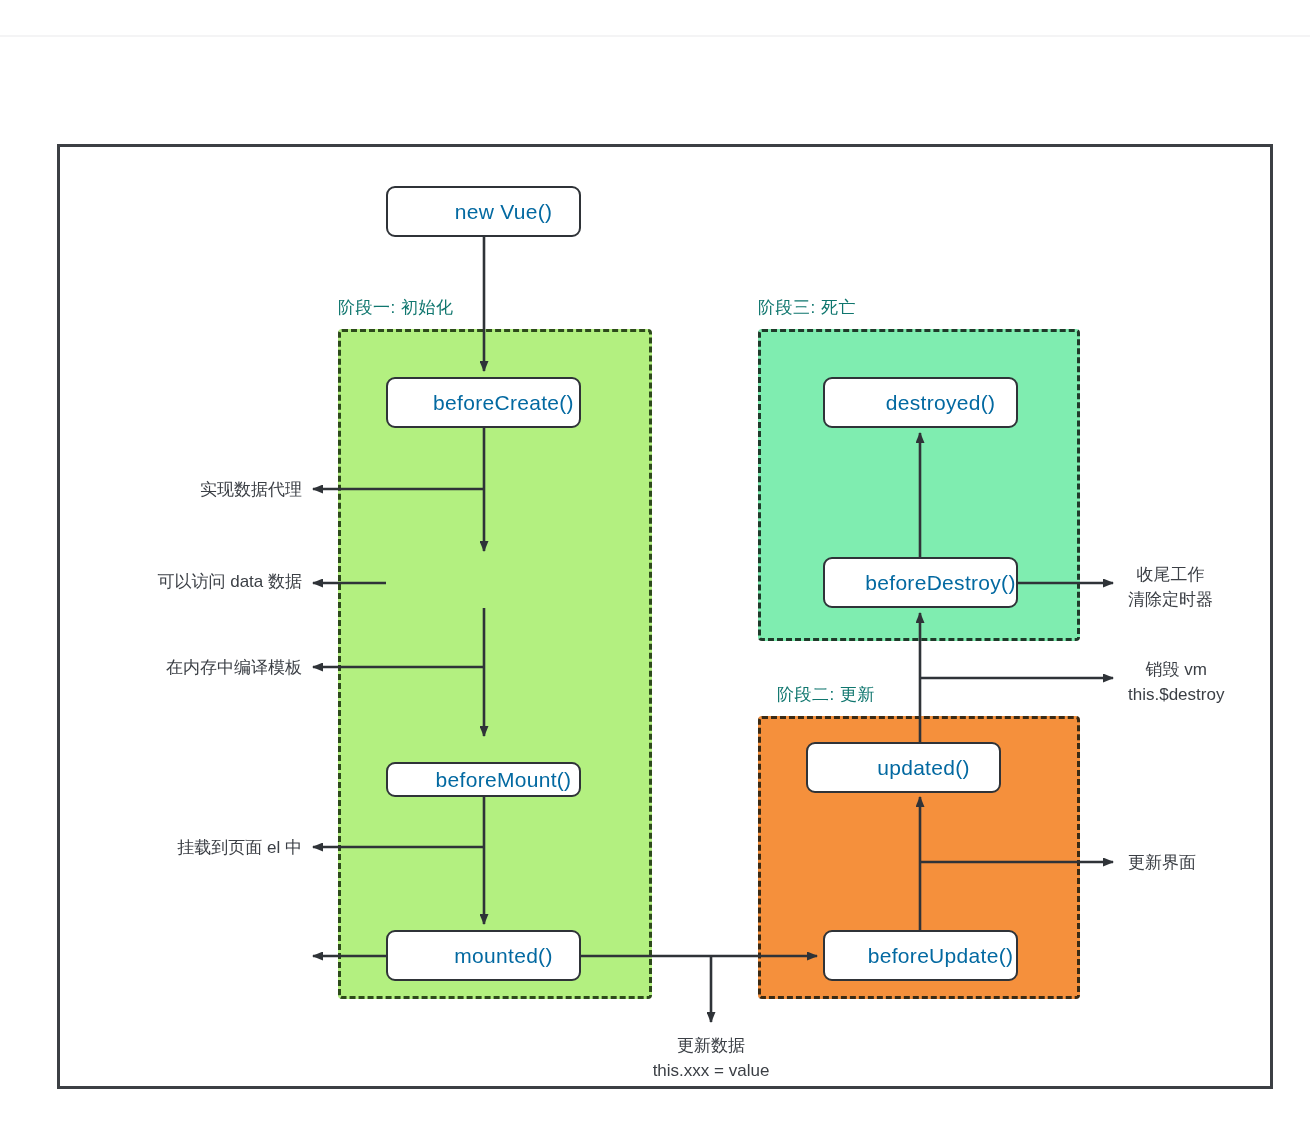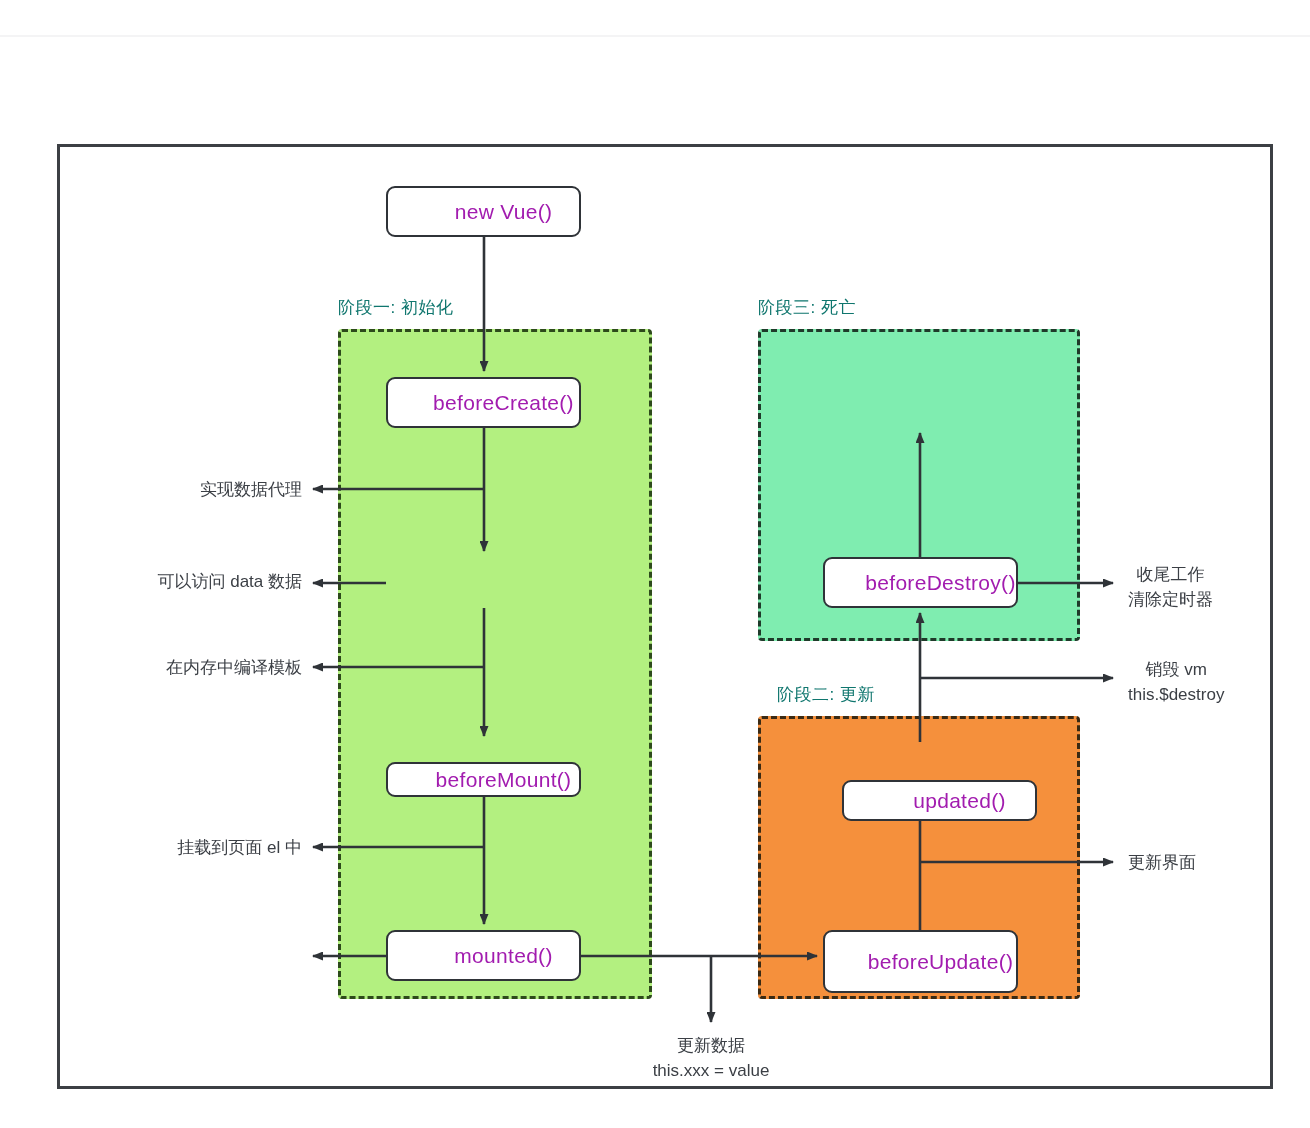--- a/index.html
+++ b/index.html
@@ -80,34 +80,34 @@
   .node {
     position: absolute;
     box-sizing: border-box;
     background: #ffffff;
     border: 2.5px solid #2f3338;
     border-radius: 9px;
     display: flex;
     align-items: center;
     justify-content: center;
     font-size: 21px;
-    color: #a21caf;
+    color: #0369a1;
     letter-spacing: 0.3px;
     white-space: nowrap;
     padding-left: 40px;
   }
   .n-newvue      { left: 386px; top: 186px; width: 195px; height: 51px; }
   .n-beforecreate{ left: 386px; top: 377px; width: 195px; height: 51px; }
   .n-created     { left: 386px; top: 557px; width: 195px; height: 51px; }
   .n-beforemount { left: 386px; top: 762px; width: 195px; height: 35px; }
   .n-mounted     { left: 386px; top: 930px; width: 195px; height: 51px; }
   .n-destroyed   { left: 823px; top: 377px; width: 195px; height: 51px; }
   .n-beforedestroy{ left: 823px; top: 557px; width: 195px; height: 51px; }
-  .n-updated     { left: 842px; top: 742px; width: 195px; height: 41px; margin-top: 38px; }
-  .n-beforeupdate{ left: 823px; top: 930px; width: 195px; height: 63px; }
+  .n-updated     { left: 806px; top: 742px; width: 195px; height: 51px; }
+  .n-beforeupdate{ left: 823px; top: 930px; width: 195px; height: 51px; }
 
   
   .anno {
     position: absolute;
     font-size: 17px;
     color: #3b3f45;
     line-height: 1.45;
     white-space: pre;
   }
   .anno-r { text-align: right; }
@@ -179,20 +179,21 @@
       <line x1="920" y1="557" x2="920" y2="433" marker-end="url(#ah)"></line>
 
       <path d="M1018,583 L1113,583" marker-end="url(#ah)"></path>
     </g>
   </svg>
 
   <div class="node n-newvue">new Vue()</div>
   <div class="node n-beforecreate">beforeCreate()</div>
   <div class="node n-beforemount">beforeMount()</div>
   <div class="node n-mounted">mounted()</div>
+  <div class="node n-destroyed">destroyed()</div>
   <div class="node n-beforedestroy">beforeDestroy()</div>
   <div class="node n-updated">updated()</div>
   <div class="node n-beforeupdate">beforeUpdate()</div>
 
   <div class="anno anno-r a-proxy">实现数据代理</div>
   <div class="anno anno-r a-data">可以访问 data 数据</div>
   <div class="anno anno-r a-compile">在内存中编译模板</div>
   <div class="anno anno-r a-mountel">挂载到页面 el 中</div>
 
   <div class="anno anno-c a-cleanup">收尾工作

